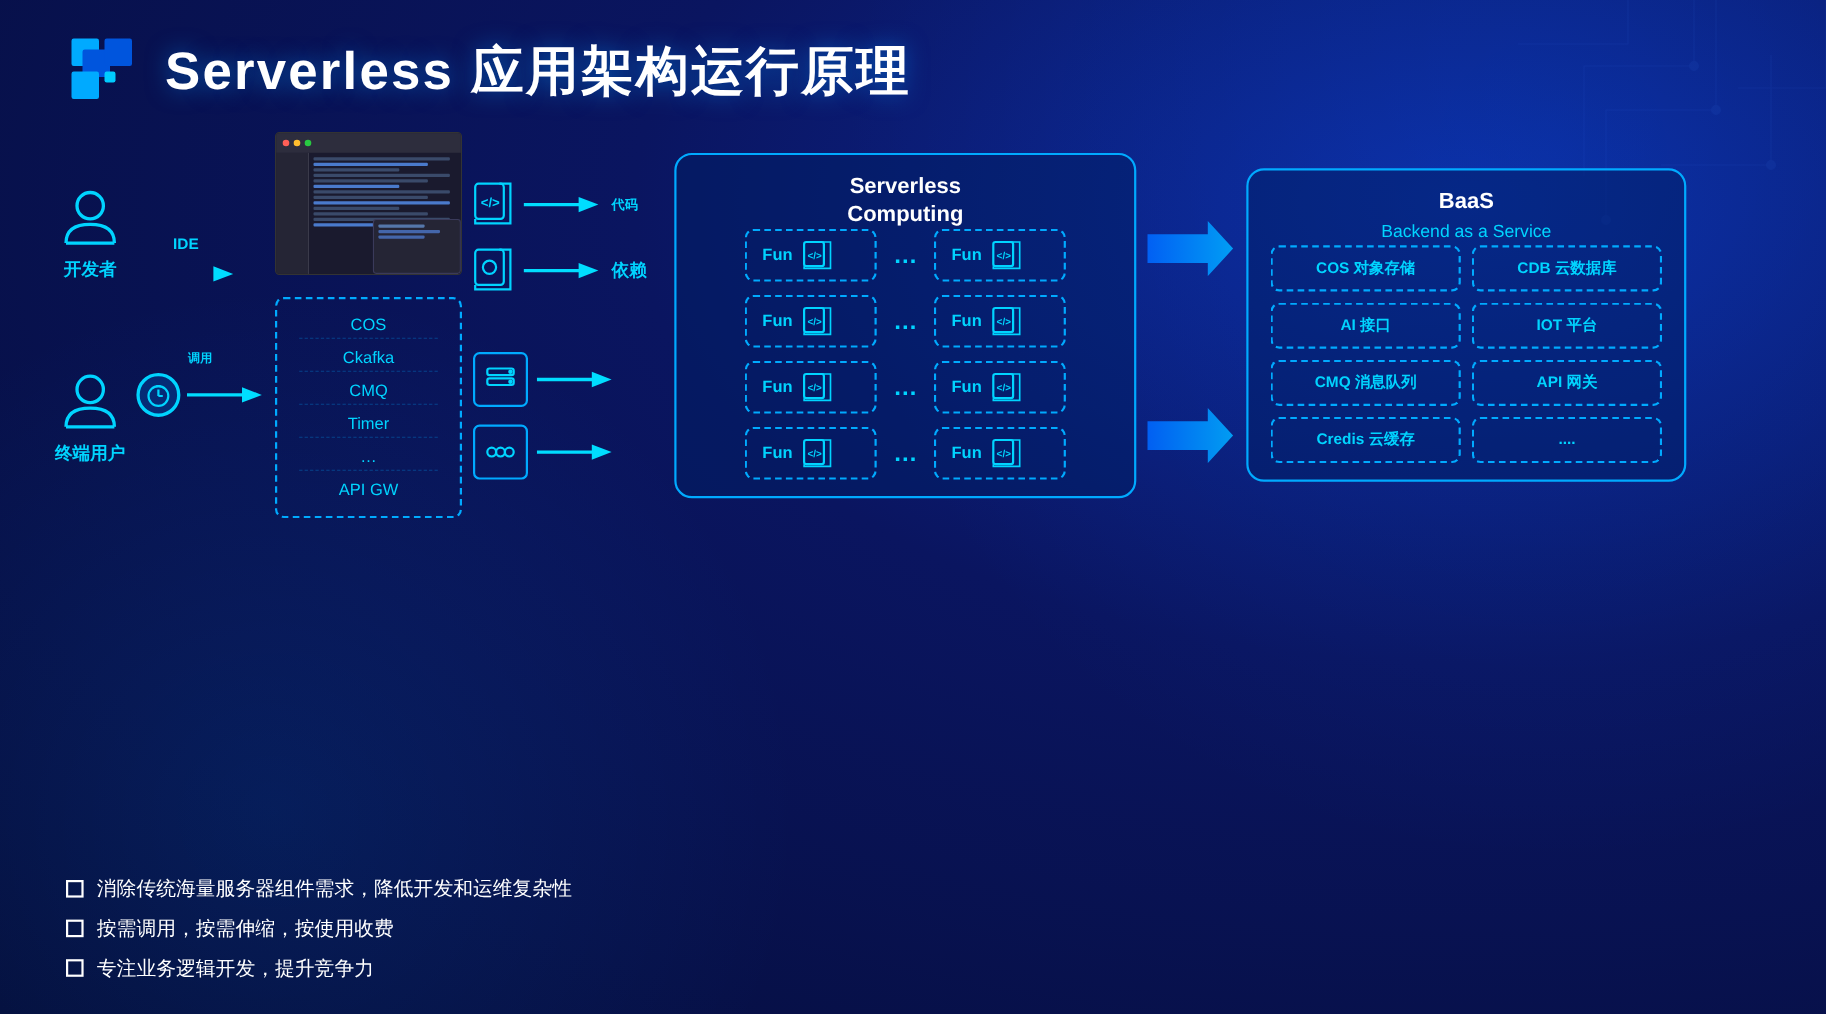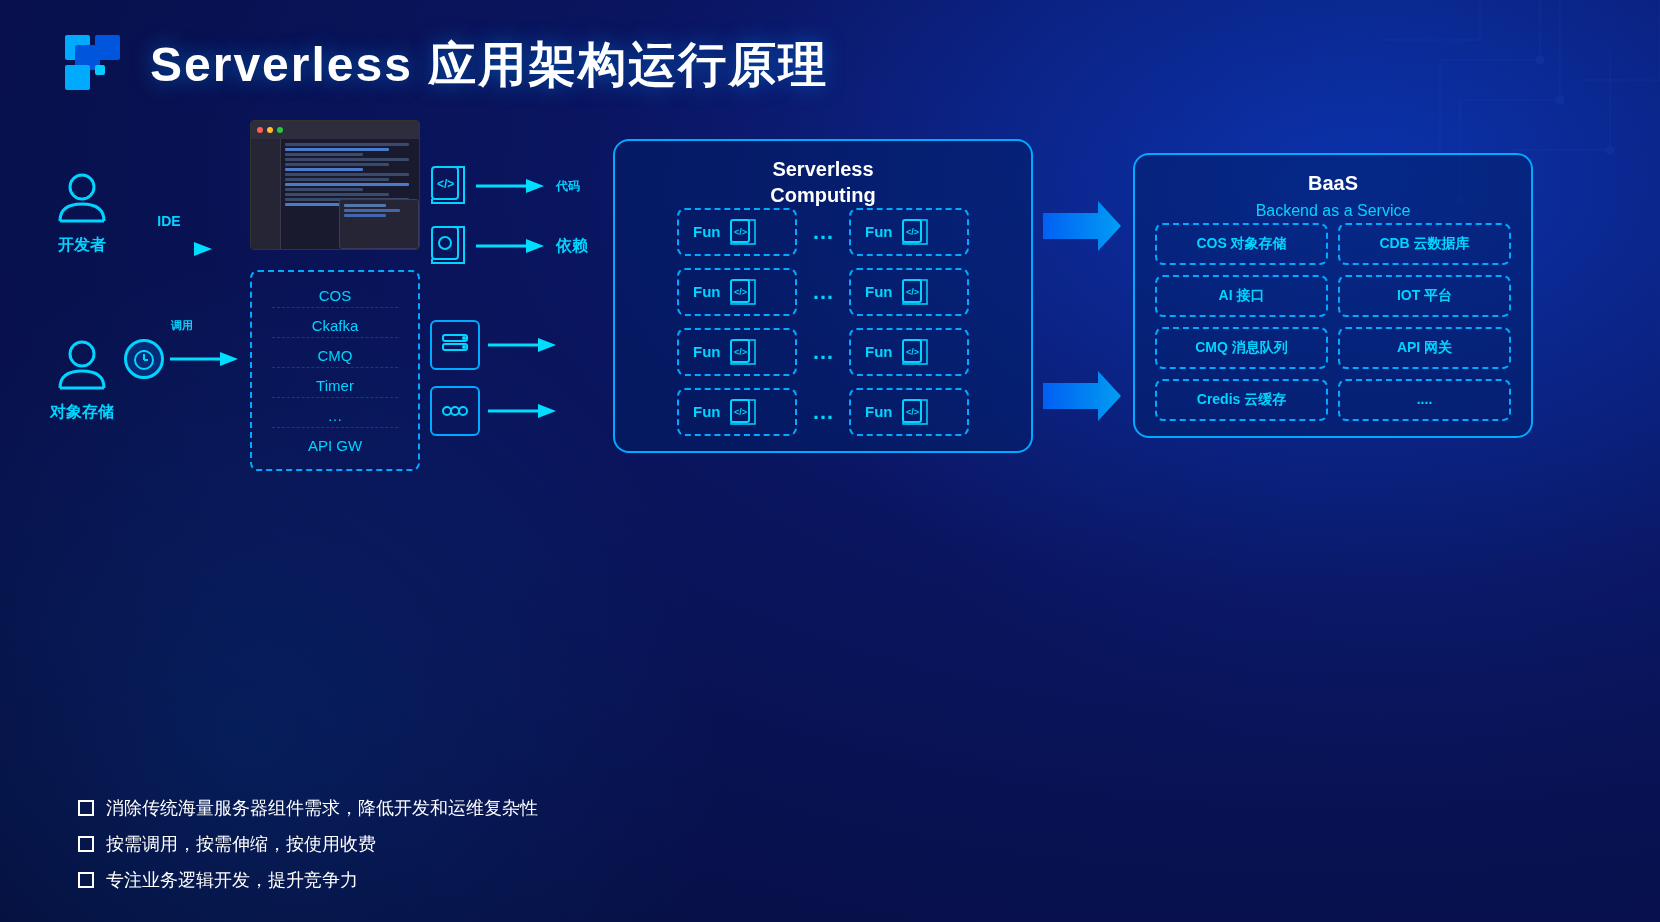--- a/index.html
+++ b/index.html
@@ -247,21 +247,21 @@
       color: #00d4ff;
       font-size: 14px;
       font-weight: 600;
       text-align: center;
     }
 
     
     .bottom-notes {
       position: absolute;
       bottom: 30px;
-      left: 78px;
+      left: 60px;
       right: 60px;
       display: flex;
       flex-direction: column;
       gap: 12px;
       z-index: 10;
     }
 
     .note-item {
       display: flex;
       align-items: center;
@@ -383,21 +383,21 @@
       </svg>
       <div class="user-label">开发者</div>
     </div>
 
     <div class="user-entry">
       <svg width="60" height="60" viewBox="0 0 60 60">
         <circle cx="30" cy="18" r="12" fill="none" stroke="#00d4ff" stroke-width="3"></circle>
         <path d="M8 52 Q8 35 30 35 Q52 35 52 52" fill="none" stroke="#00d4ff" stroke-width="3"></path>
         <line x1="8" y1="52" x2="52" y2="52" stroke="#00d4ff" stroke-width="3"></line>
       </svg>
-      <div class="user-label">对象存储</div>
+      <div class="user-label">终端用户</div>
     </div>
   </div>
 
   <div style="display:flex;flex-direction:column;gap:55px;align-items:flex-start;padding-top:0px;">
 
     <div style="display:flex;flex-direction:column;align-items:center;gap:6px;">
       <div class="ide-label">IDE</div>
       <svg width="90" height="28" viewBox="0 0 90 28">
         <defs>
           <linearGradient id="arr1" x1="0" x2="1" y1="0" y2="0">

